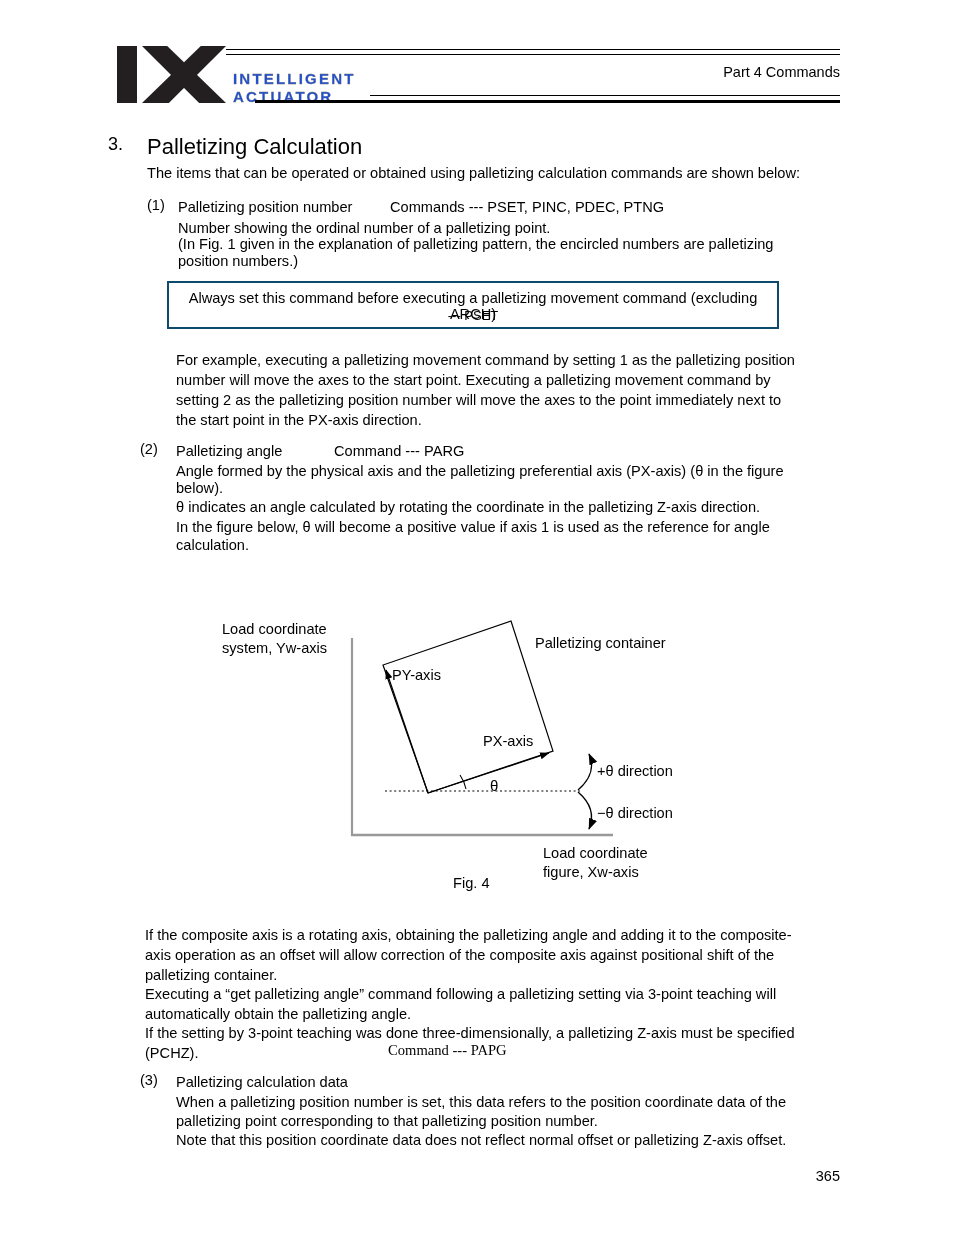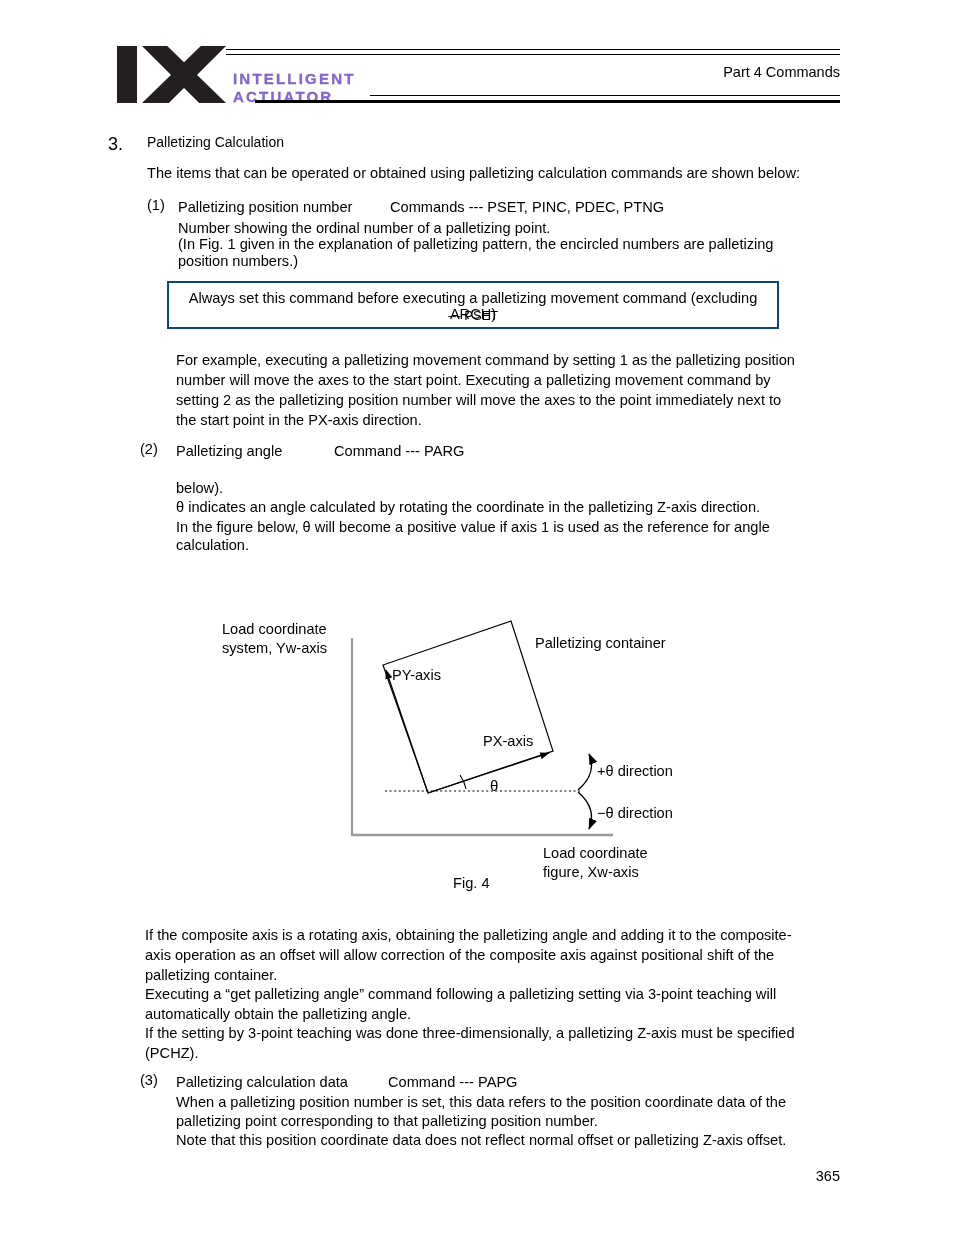--- a/index.html
+++ b/index.html
@@ -45,21 +45,21 @@
     position: absolute;
     top: 0; left: 0;
     width: 100%; height: 100%;
     background: #231f20;
   }
   .logo-x .s1 { clip-path: polygon(0% 0%, 30% 0%, 100% 100%, 68% 100%); }
   .logo-x .s2 { clip-path: polygon(70% 0%, 100% 0%, 32% 100%, 0% 100%); }
   .logo-word {
     position: absolute;
     left: 116px;
-    color: #8b5cf6;
+    color: #1d4ed8;
     font-weight: bold;
     font-size: 15px;
     letter-spacing: 2.2px;
     font-family: "Liberation Sans", sans-serif;
     text-align: right;
     -webkit-text-stroke: 0.3px #6e6e6e;
   }
   .logo-word.w1 { top: 26px; }
   .logo-word.w2 { top: 44px; }
 
@@ -89,21 +89,21 @@
     white-space: nowrap;
   }
 
   
   .sec-num {
     position: absolute;
     font-size: 18px;
   }
   .sec-title {
     position: absolute;
-    font-size: 14px;
+    font-size: 22px;
     white-space: nowrap;
   }
   .para {
     position: absolute;
     font-size: 14.6px;
     line-height: 20.5px;
     color: #000;
   }
   .item-num {
     position: absolute;
@@ -195,20 +195,21 @@
   </div>
 
   <div class="para nowrap" style="left:176px; top:350px;">For example, executing a palletizing movement command by setting 1 as the palletizing position</div>
   <div class="para nowrap" style="left:176px; top:370px;">number will move the axes to the start point. Executing a palletizing movement command by</div>
   <div class="para nowrap" style="left:176px; top:390px;">setting 2 as the palletizing position number will move the axes to the point immediately next to</div>
   <div class="para nowrap" style="left:176px; top:410px;">the start point in the PX-axis direction.</div>
 
   <div class="item-num" style="left:140px; top:441px;">(2)</div>
   <div class="para nowrap" style="left:176px; top:441px;">Palletizing angle</div>
   <div class="para nowrap" style="left:334px; top:441px;">Command --- PARG</div>
+  <div class="para nowrap" style="left:176px; top:461px;">Angle formed by the physical axis and the palletizing preferential axis (PX-axis) (θ in the figure</div>
   <div class="para nowrap" style="left:176px; top:478px;">below).</div>
   <div class="para nowrap" style="left:176px; top:497px;">θ indicates an angle calculated by rotating the coordinate in the palletizing Z-axis direction.</div>
   <div class="para nowrap" style="left:176px; top:517px;">In the figure below, θ will become a positive value if axis 1 is used as the reference for angle</div>
   <div class="para nowrap" style="left:176px; top:535px;">calculation.</div>
 
   <div id="figure">
     <svg width="954" height="300" viewBox="0 0 954 300">
       <defs>
         <marker id="ah" markerWidth="9" markerHeight="9" refX="7.5" refY="3" orient="auto" markerUnits="strokeWidth">
           <path d="M0,0 L8,3 L0,6 z" fill="#000"></path>
@@ -262,20 +263,20 @@
   <div class="para nowrap" style="left:145px; top:945px;">axis operation as an offset will allow correction of the composite axis against positional shift of the</div>
   <div class="para nowrap" style="left:145px; top:925px;">If the composite axis is a rotating axis, obtaining the palletizing angle and adding it to the composite-</div>
   <div class="para nowrap" style="left:145px; top:965px;">palletizing container.</div>
   <div class="para nowrap" style="left:145px; top:984px;">Executing a “get palletizing angle” command following a palletizing setting via 3-point teaching will</div>
   <div class="para nowrap" style="left:145px; top:1004px;">automatically obtain the palletizing angle.</div>
   <div class="para nowrap" style="left:145px; top:1023px;">If the setting by 3-point teaching was done three-dimensionally, a palletizing Z-axis must be specified</div>
   <div class="para nowrap" style="left:145px; top:1043px;text-align:right;">(PCHZ).</div>
 
   <div class="item-num" style="left:140px; top:1072px;">(3)</div>
   <div class="para nowrap" style="left:176px; top:1072px;">Palletizing calculation data</div>
-  <div class="para nowrap" style="left:388px; top:1072px;">Command --- PAPG</div>
+  <div class="para nowrap" style="left:388px; top:1040px;font-family:Liberation Serif, serif;">Command --- PAPG</div>
   <div class="para nowrap" style="left:176px; top:1111px;">palletizing point corresponding to that palletizing position number.</div>
   <div class="para nowrap" style="left:176px; top:1092px;">When a palletizing position number is set, this data refers to the position coordinate data of the</div>
   <div class="para nowrap" style="left:176px; top:1130px;">Note that this position coordinate data does not reflect normal offset or palletizing Z-axis offset.</div>
 
   <div id="page-number">365</div>
 
 </div>
 
 </body></html>

